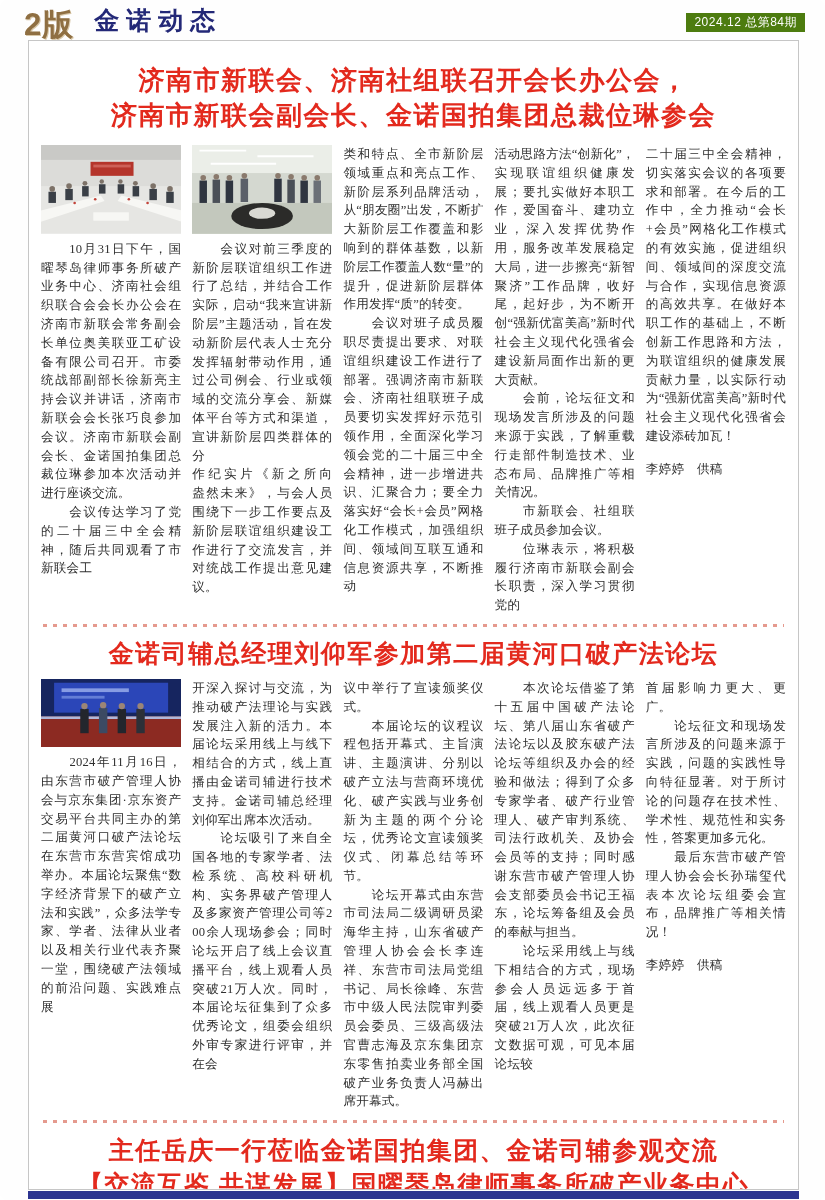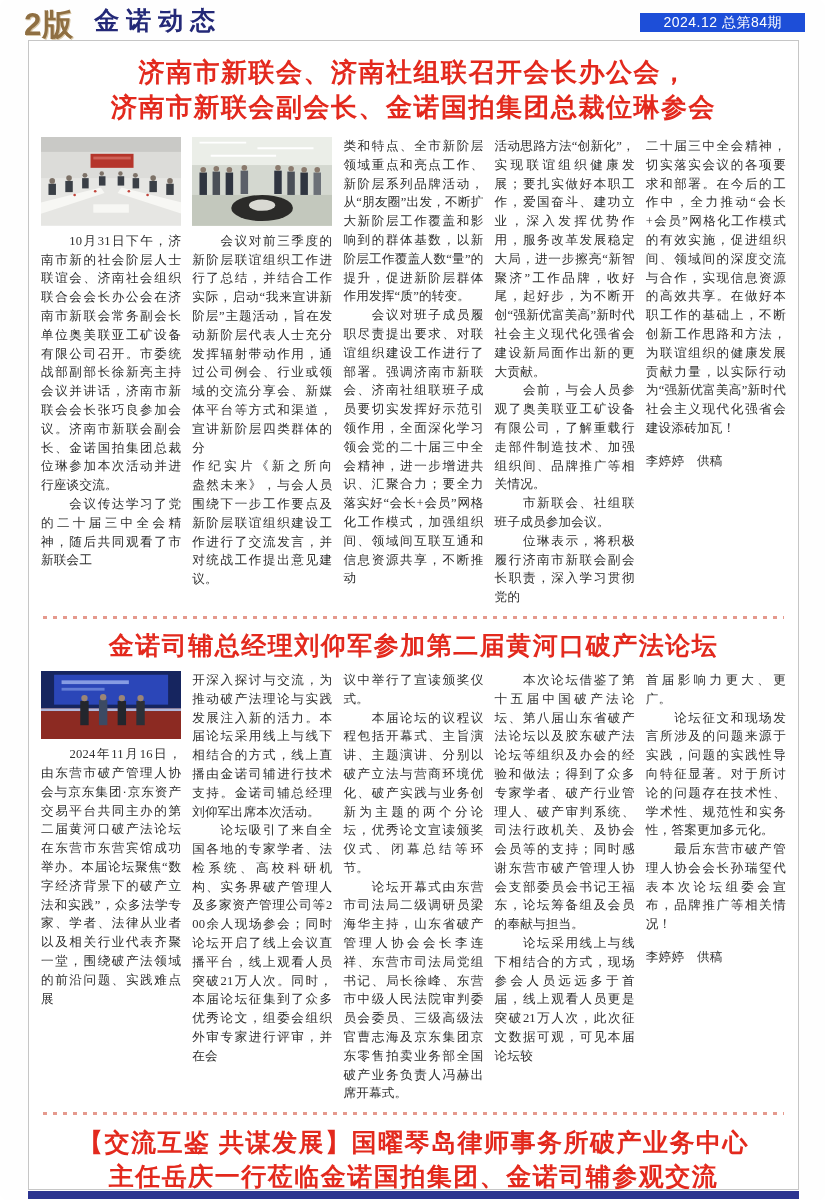--- a/index.html
+++ b/index.html
@@ -14,29 +14,29 @@
     display:inline-block;font-family:"Liberation Sans","DejaVu Sans",sans-serif;
     font-weight:900;font-size:31px;line-height:36px;color:#8f6f42;
     letter-spacing:1px;text-shadow:1px 1px 0 #d8c7a8;
   }
   .masthead{
     display:inline-block;vertical-align:6px;margin-left:16px;
     font-family:"Liberation Sans","DejaVu Sans",sans-serif;
     font-weight:900;font-size:25px;color:#232877;letter-spacing:7px;
   }
   .issue-badge{
-    position:absolute;right:8px;top:9px;background:#1d4ed8;color:#ffffff;
+    position:absolute;right:8px;top:9px;background:#4d7c0f;color:#ffffff;
     font-family:"Liberation Sans","DejaVu Sans",sans-serif;
-    font-size:14px;line-height:19px;padding:0 23px;letter-spacing:.5px;
+    font-size:12px;line-height:19px;padding:0 8px;letter-spacing:.5px;
   }
   
   .frame{
     position:absolute;left:28px;right:26px;top:40px;bottom:10px;
     border:1px solid #c6c6c6;background:#fff;
-    padding:0 12px 0 12px;box-sizing:border-box;overflow:hidden;
+    padding:8px 12px 0 12px;box-sizing:border-box;overflow:hidden;
   }
   .bottom-bar{position:absolute;left:28px;right:26px;bottom:1px;height:8px;background:#2c3490;}
   
   .a-title{
     text-align:center;color:#e3291d;
     font-family:"Liberation Sans","DejaVu Sans",sans-serif;font-weight:900;
     letter-spacing:1.5px;
   }
   .a-title .tl{display:block;}
   .t1{font-size:26px;line-height:35px;margin:14px 0 12px 0;}
@@ -108,21 +108,21 @@
               </g>
               <g fill="#c2443b">
                   <circle cx="36" cy="62" r="1.4"></circle>
                   <circle cx="58" cy="58" r="1.4"></circle>
                   <circle cx="94" cy="58" r="1.4"></circle>
                   <circle cx="114" cy="62" r="1.4"></circle>
                 </g>
             </svg>
           </div>
           <div>
-              <p>　　10月31日下午，济南市新的社会阶层人士联谊会、济南社会组织联合会会长办公会在济南市新联会常务副会长单位奥美联亚工矿设备有限公司召开。市委统战部副部长徐新亮主持会议并讲话，济南市新联会会长张巧良参加会议。济南市新联会副会长、金诺国拍集团总裁位琳参加本次活动并进行座谈交流。</p>
+              <p>　　10月31日下午，国曜琴岛律师事务所破产业务中心、济南社会组织联合会会长办公会在济南市新联会常务副会长单位奥美联亚工矿设备有限公司召开。市委统战部副部长徐新亮主持会议并讲话，济南市新联会会长张巧良参加会议。济南市新联会副会长、金诺国拍集团总裁位琳参加本次活动并进行座谈交流。</p>
               <p>　　会议传达学习了党的二十届三中全会精神，随后共同观看了市新联会工</p>
             </div>
         </div>
         <div class="col">
           <div class="photo">
             <svg viewBox="0 0 150 95" preserveAspectRatio="none" aria-hidden="true">
               <rect width="150" height="95" fill="#d4d8d0"></rect>
               <rect width="150" height="30" fill="#ebeee8"></rect>
               <g stroke="#ffffff" stroke-width="2">
                   <line x1="8" y1="6" x2="58" y2="6"></line>
@@ -159,21 +159,21 @@
         </div>
         <div class="col">
           <div>
               <p>类和特点、全市新阶层领域重点和亮点工作、新阶层系列品牌活动，从“朋友圈”出发，不断扩大新阶层工作覆盖和影响到的群体基数，以新阶层工作覆盖人数“量”的提升，促进新阶层群体作用发挥“质”的转变。</p>
               <p>　　会议对班子成员履职尽责提出要求、对联谊组织建设工作进行了部署。强调济南市新联会、济南社组联班子成员要切实发挥好示范引领作用，全面深化学习领会党的二十届三中全会精神，进一步增进共识、汇聚合力；要全力落实好“会长+会员”网格化工作模式，加强组织间、领域间互联互通和信息资源共享，不断推动</p>
             </div>
         </div>
         <div class="col">
           <div>
               <p>活动思路方法“创新化”，实现联谊组织健康发展；要扎实做好本职工作，爱国奋斗、建功立业，深入发挥优势作用，服务改革发展稳定大局，进一步擦亮“新智聚济”工作品牌，收好尾，起好步，为不断开创“强新优富美高”新时代社会主义现代化强省会建设新局面作出新的更大贡献。</p>
-              <p>　　会前，与会人员参观了奥美联亚工矿设备有限公司，了解重载行走部件制造技术、加强组织间、品牌推广等相关情况。</p>
+              <p>　　会前，论坛征文和现场发言所涉及的问题来源于实践，了解重载行走部件制造技术、业态布局、品牌推广等相关情况。</p>
               <p>　　市新联会、社组联班子成员参加会议。</p>
               <p>　　位琳表示，将积极履行济南市新联会副会长职责，深入学习贯彻党的</p>
             </div>
         </div>
         <div class="col">
           <div>
               <p>二十届三中全会精神，切实落实会议的各项要求和部署。在今后的工作中，全力推动“会长+会员”网格化工作模式的有效实施，促进组织间、领域间的深度交流与合作，实现信息资源的高效共享。在做好本职工作的基础上，不断创新工作思路和方法，为联谊组织的健康发展贡献力量，以实际行动为“强新优富美高”新时代社会主义现代化强省会建设添砖加瓦！</p>
             </div>
           <p class="byline">李婷婷　供稿</p>
         </div>
@@ -240,22 +240,22 @@
             </div>
           <p class="byline">李婷婷　供稿</p>
         </div>
       </div>
     </div>
 
     <div class="sep"></div>
 
     <div>
       <div class="a-title t3">
+        <span class="tl">主任岳庆一行莅临金诺国拍集团、金诺司辅参观交流</span>
         <span class="tl">【交流互鉴 共谋发展】国曜琴岛律师事务所破产业务中心</span>
-        <span class="tl">主任岳庆一行莅临金诺国拍集团、金诺司辅参观交流</span>
       </div>
 
     </div>
 
   </div>
 
   <div class="bottom-bar"></div>
 </div>
 
 </body></html>

